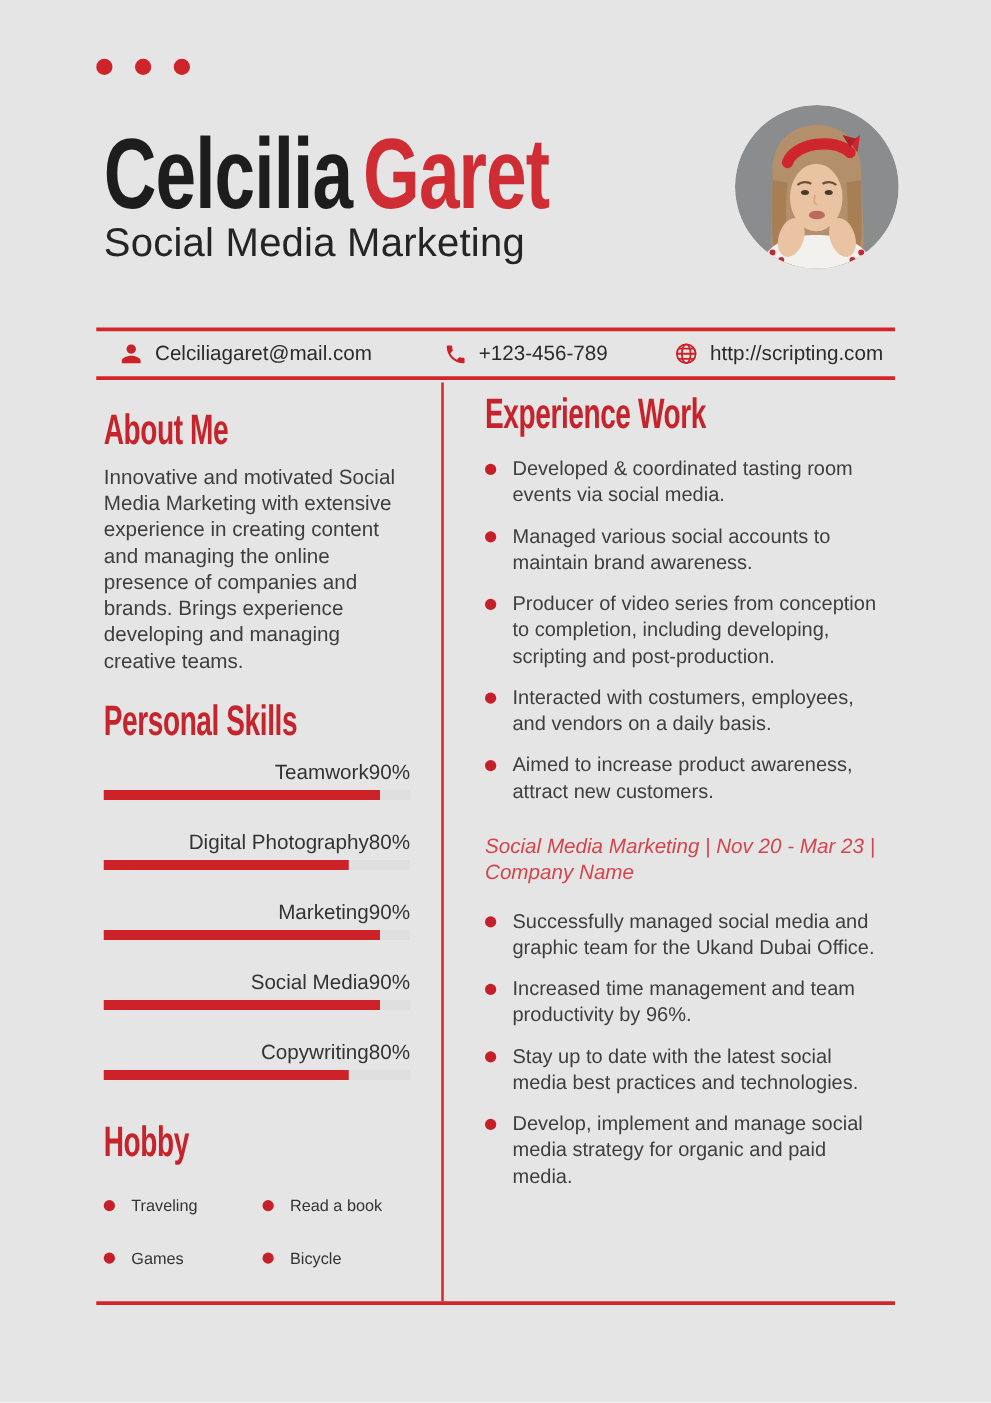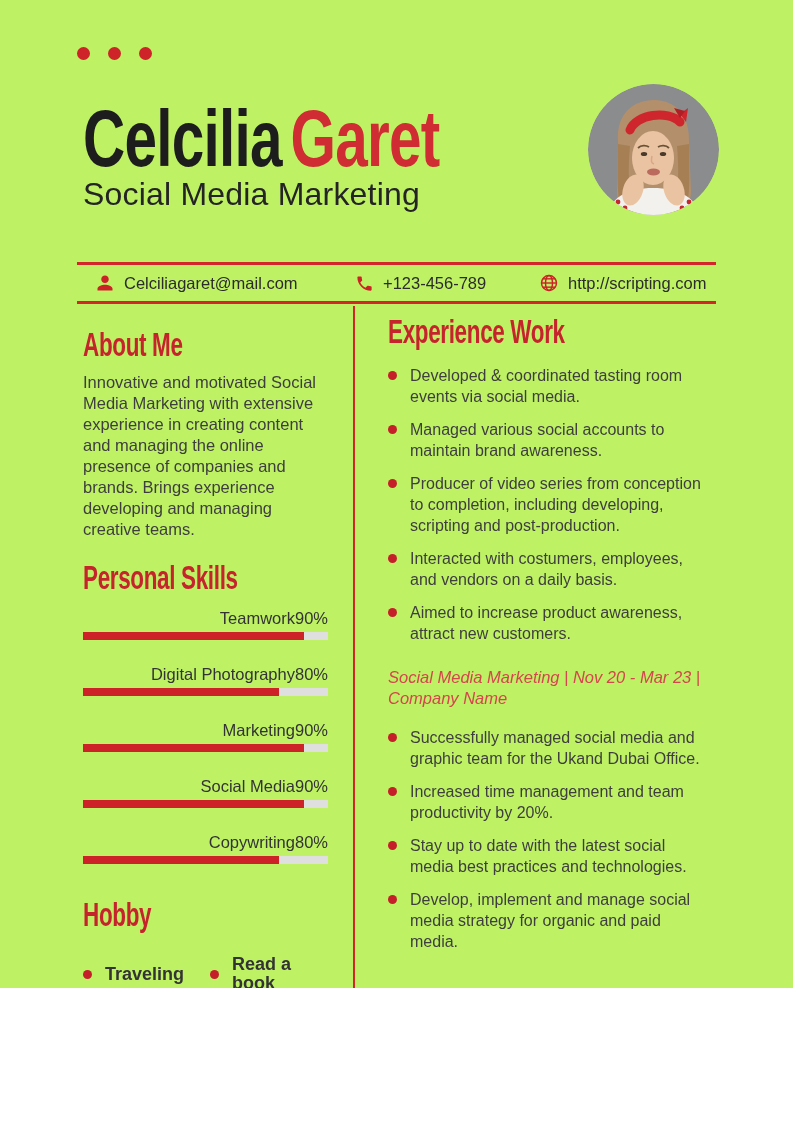--- a/index.html
+++ b/index.html
@@ -1,17 +1,17 @@
 <!DOCTYPE html>
 <html><head>
 <meta charset="utf-8">
 <style>
   html,body{margin:0;padding:0;background:#ffffff;}
   .page{
-    position:relative; width:793px; height:988px; background:#bef264;
+    position:relative; width:793px; height:1122px; background:#e5e5e5;
     font-family:"Liberation Sans", sans-serif; color:#3e3e3e; overflow:hidden;
   }
   
   .dots{position:absolute; left:77px; top:47px; display:flex; gap:18px;}
   .dots .dot{width:13px; height:13px; border-radius:50%; background:#cd2329;}
   
   .name{
     position:absolute; left:83px; top:99px; white-space:nowrap;
     font-size:80px; font-weight:bold; line-height:1; letter-spacing:-1px; color:#1d1d1d;
     transform:scaleX(0.73); transform-origin:left top;
@@ -46,21 +46,21 @@
   .about-text{margin:11px 0 0 0; font-size:16.5px; line-height:21px; color:#3e3e3e;}
   .h-skills{margin-top:20px;}
   .skills{margin-top:15px;}
   .skill-row{margin-bottom:25px;}
   .skill-row:last-child{margin-bottom:0;}
   .skill-head{display:flex; justify-content:flex-end; align-items:baseline; font-size:16.5px; line-height:19px; color:#333;}
   .skill-track{margin-top:4px; width:100%; height:8px; background:#dfdfdf;}
   .skill-fill{height:8px; background:#cc2228;}
   .h-hobby{margin-top:33px;}
   .hobby-grid{margin-top:24px; display:grid; grid-template-columns:127px 1fr; row-gap:23px;}
-  .hobby-item{display:flex; align-items:center; gap:13px; font-size:18px; line-height:19px; color:#333;font-weight:bold;}
+  .hobby-item{display:flex; align-items:center; gap:13px; font-size:13px; line-height:19px; color:#333;}
   .bdot{width:9px; height:9px; border-radius:50%; background:#c5202a; flex:0 0 9px;}
   
   .col-right{position:absolute; left:388px; top:314px; width:332px;}
   .job-title{
     margin:11px 0 0 0; width:330px; font-style:italic; font-size:16.5px; line-height:21px;
     color:#d4454d; font-weight:normal;
   }
   .job-title.second{margin-top:23px;}
   ul.bullets{list-style:none; margin:17px 0 0 0; padding:0; width:325px;}
   ul.bullets.second{margin-top:18px;}
@@ -251,21 +251,21 @@
     </ul>
 
     <h3 class="job-title second">Social Media Marketing | Nov 20 - Mar 23 | Company Name</h3>
     <ul class="bullets second">
       <li>
           <span class="bdot"></span>
           <span class="btxt">Successfully managed social media and graphic team for the Ukand Dubai Office.</span>
         </li>
       <li>
           <span class="bdot"></span>
-          <span class="btxt">Increased time management and team productivity by 20%.</span>
+          <span class="btxt">Increased time management and team productivity by 96%.</span>
         </li>
       <li>
           <span class="bdot"></span>
           <span class="btxt">Stay up to date with the latest social media best practices and technologies.</span>
         </li>
       <li>
           <span class="bdot"></span>
           <span class="btxt">Develop, implement and manage social media strategy for organic and paid media.</span>
         </li>
     </ul>

